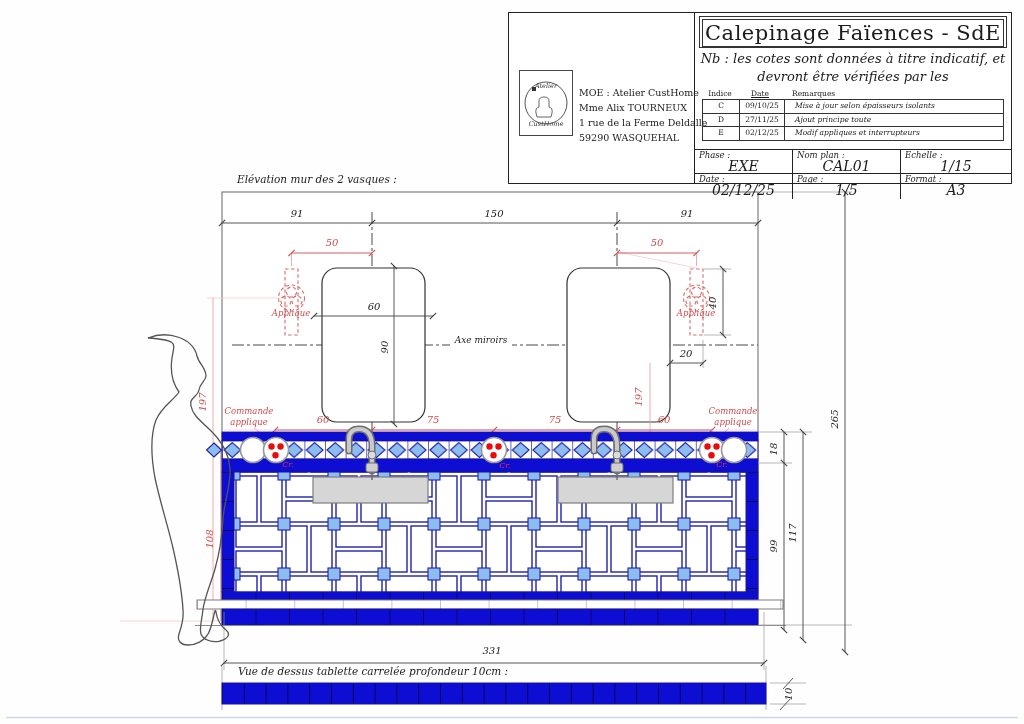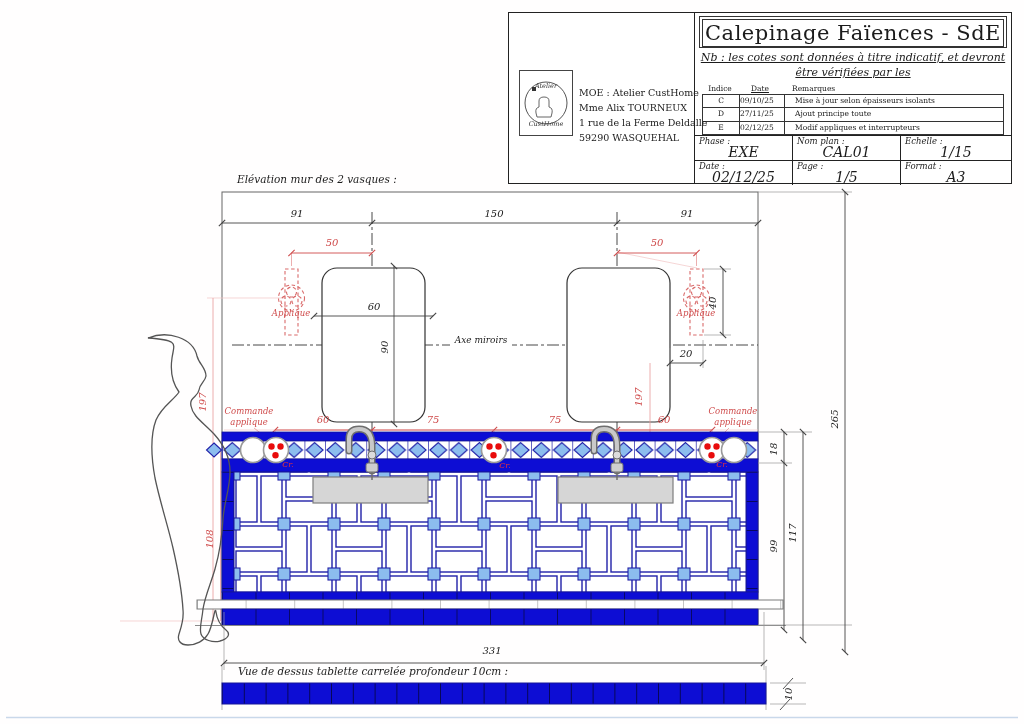--- a/index.html
+++ b/index.html
@@ -10,32 +10,32 @@
   .tb{position:absolute;left:508px;top:12px;width:502px;height:170px;border:1.5px solid #222;
       display:flex;background:#fff;z-index:5;}
   .tb-left{width:185px;border-right:1.5px solid #222;position:relative;}
   .logo-box{position:absolute;left:10px;top:57px;width:52px;height:64px;border:1px solid #444;
             display:flex;align-items:center;justify-content:center;}
   .moe{position:absolute;left:70px;top:72px;font-size:9.5px;line-height:15px;white-space:nowrap;}
   .tb-right{flex:1;display:flex;flex-direction:column;}
   .tb-title-outer{margin:3px 4px 0 4px;border:1px solid #333;padding:2px;height:28px;}
   .tb-title{border:1px solid #333;height:100%;display:flex;align-items:center;justify-content:center;
             font-size:21px;letter-spacing:.5px;}
-  .tb-note{text-align:center;font-style:italic;font-size:11px;line-height:1.4;margin-top:2px;text-decoration:underline;}
-  .rev{margin:2px 7px 0 7px;font-size:7.5px;}
+  .tb-note{text-align:center;font-style:italic;font-size:13px;line-height:1.4;margin-top:2px;}
+  .rev{margin:2px 7px 8px 7px;font-size:7.5px;}
   .rev-h{display:flex;line-height:11px;}
   .rev-h span:nth-child(1){width:36px;text-align:center;}
   .rev-h span:nth-child(2){width:44px;text-align:center;text-decoration:underline;}
   .rev-h span:nth-child(3){padding-left:10px;}
   .rev-body{border:1px solid #333;}
   .rev-r{display:flex;line-height:12.5px;border-top:1px solid #333;}
   .rev-r:first-child{border-top:none;}
   .rev-r .c1{width:36px;text-align:center;border-right:1px solid #333;}
-  .rev-r .c2{width:44px;border-right:1px solid #333;}
-  .rev-r .c3{flex:1;padding-left:10px;}
+  .rev-r .c2{width:44px;text-align:center;border-right:1px solid #333;}
+  .rev-r .c3{flex:1;padding-left:10px;font-style:italic;}
   .tb-grid{margin-top:auto;border-top:1.2px solid #222;display:grid;
            grid-template-columns:98px 108px 1fr;grid-auto-rows:24.5px;font-style:italic;}
   .cell{border-right:1.2px solid #222;border-bottom:1.2px solid #222;padding:1px 4px 0 4px;}
   .cell:nth-child(3n){border-right:none;}
   .cell:nth-child(n+4){border-bottom:none;}
   .cell .lbl{font-size:8.5px;line-height:9px;}
   .cell .val{text-align:center;font-size:14px;line-height:12px;}
   
   .dim{stroke:#444;stroke-width:0.9;fill:none;}
   .thin{stroke:#999;stroke-width:0.7;fill:none;}

